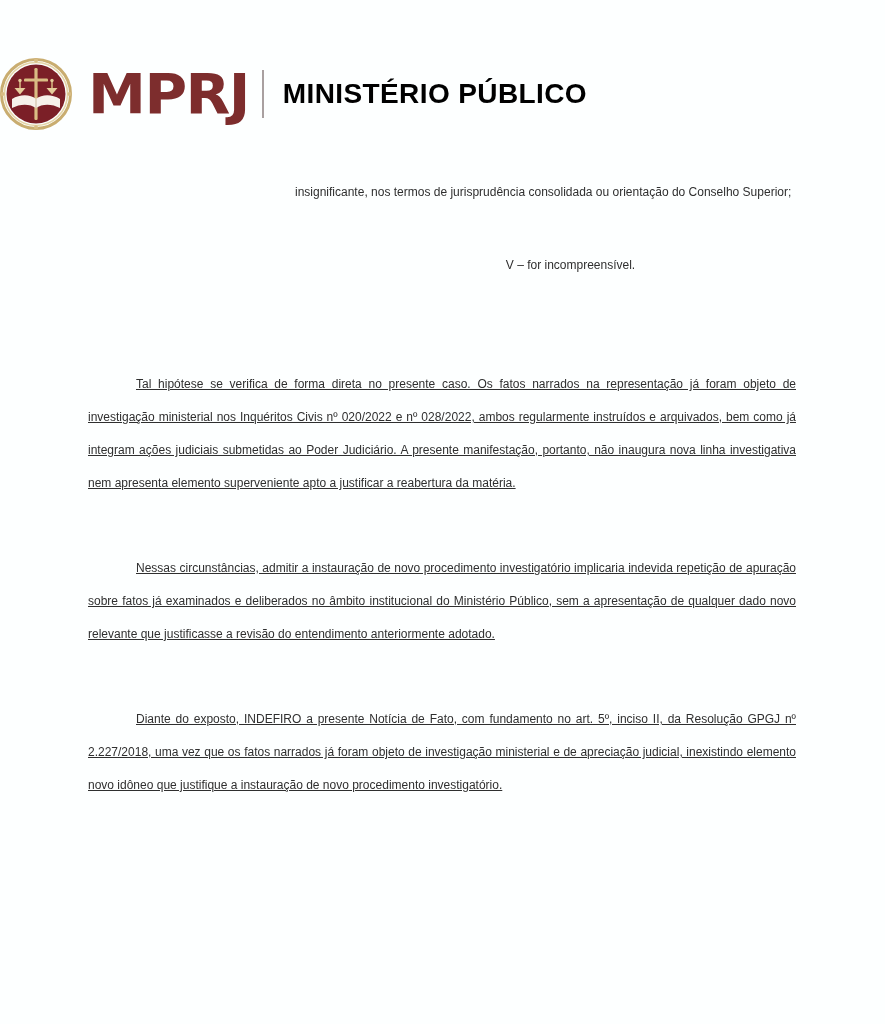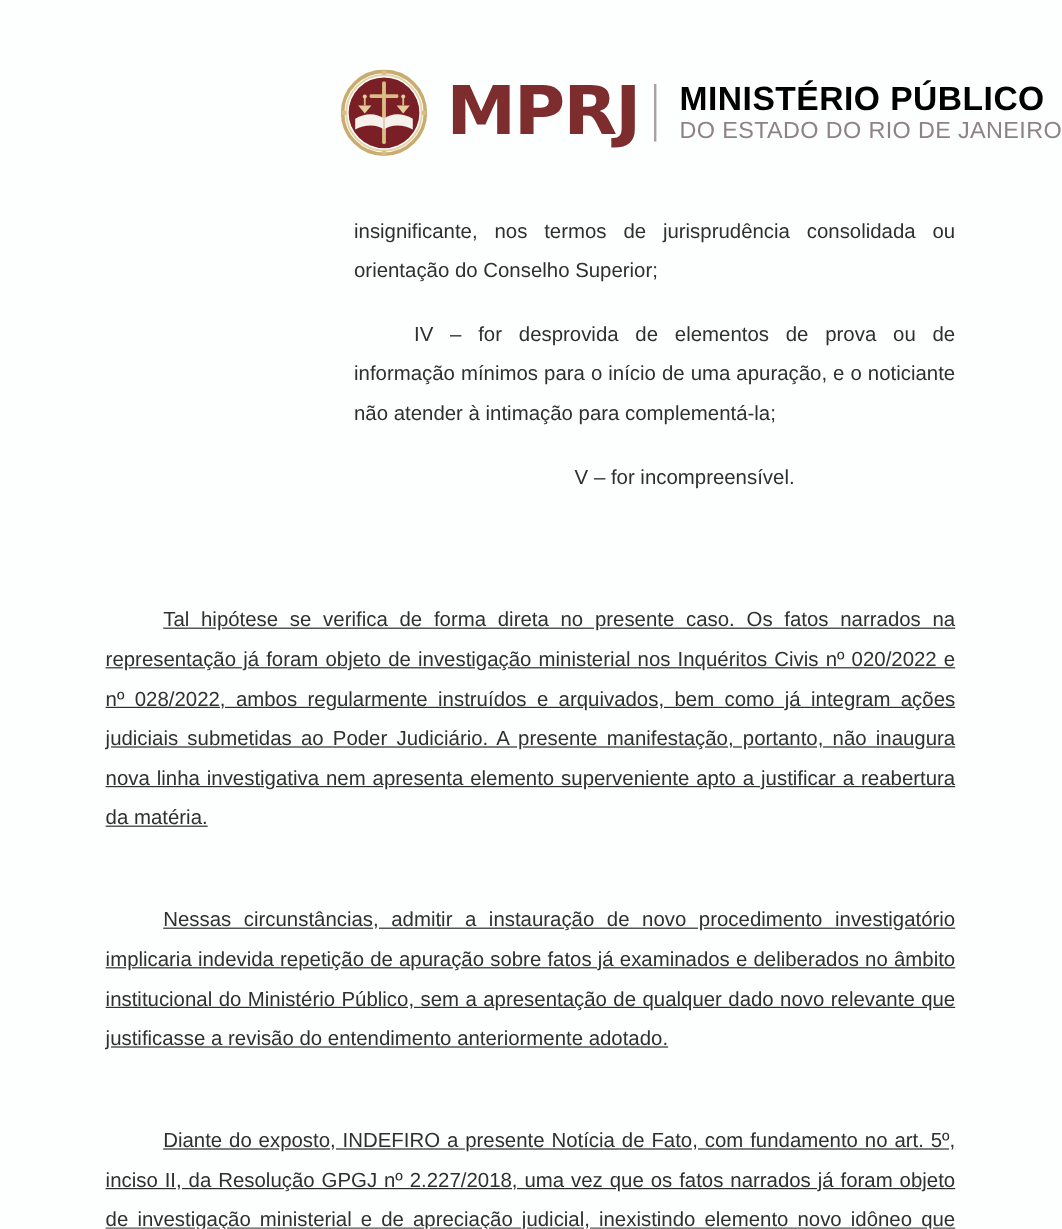--- a/index.html
+++ b/index.html
@@ -25,21 +25,21 @@
   }
 
   
   .letterhead {
     position: absolute;
     top: 58px;
     left: 0;
     width: 885px;
     display: flex;
     align-items: center;
-    justify-content: flex-end;
+    justify-content: flex-start;
   }
 
   .logo-block {
     display: flex;
     align-items: center;
     gap: 16px;
   }
 
   .emblem {
     width: 72px;
@@ -99,21 +99,21 @@
   
   .doc-body {
     position: absolute;
     top: 176px;
     left: 88px;
     width: 708px;
   }
 
   p {
     margin: 0;
-    font-size: 17px;
+    font-size: 12px;
     line-height: 33px;
     text-align: justify;
     text-justify: inter-word;
     color: #2f2f2f;
     -webkit-font-smoothing: antialiased;
   }
 
   
   .quote-block {
     margin-left: 207px;
@@ -175,35 +175,33 @@
                    L60 50 C52 45.5, 42 45.5, 36 50 C30 45.5, 20 45.5, 12 50 Z" fill="#f6f1ea"></path>
           <path d="M36 41 L36 50" stroke="#cbb99f" stroke-width="1" fill="none"></path>
         </svg>
       </div>
 
       <div class="wordmark">
         <div class="mprj">MPRJ</div>
         <div class="rule"></div>
         <div class="org">
           <div class="org-line1">MINISTÉRIO PÚBLICO</div>
-          <div class="org-line2">DO ESTADO DO RIO DE JANEIRO</div>
         </div>
       </div>
 
     </div>
   </div>
 
   <div class="doc-body">
 
     <div class="quote-block">
       <p>insignificante, nos termos de jurisprudência consolidada ou orientação do Conselho Superior;</p>
 
       <div class="gap-sm"></div>
 
-      <p class="indent-wide">IV – for desprovida de elementos de prova ou de informação mínimos para o início de uma apuração, e o noticiante não atender à intimação para complementá-la;</p>
 
       <div class="gap-sm"></div>
 
       <p class="indent-wide last-line-left">V – for incompreensível.</p>
     </div>
 
     <div class="gap-lg"></div>
 
     <p class="indent">Tal hipótese se verifica de forma direta no presente caso. Os fatos narrados na representação já foram objeto de investigação ministerial nos Inquéritos Civis nº 020/2022 e nº 028/2022, ambos regularmente instruídos e arquivados, bem como já integram ações judiciais submetidas ao Poder Judiciário. A presente manifestação, portanto, não inaugura nova linha investigativa nem apresenta elemento superveniente apto a justificar a reabertura da matéria.</p>
 

